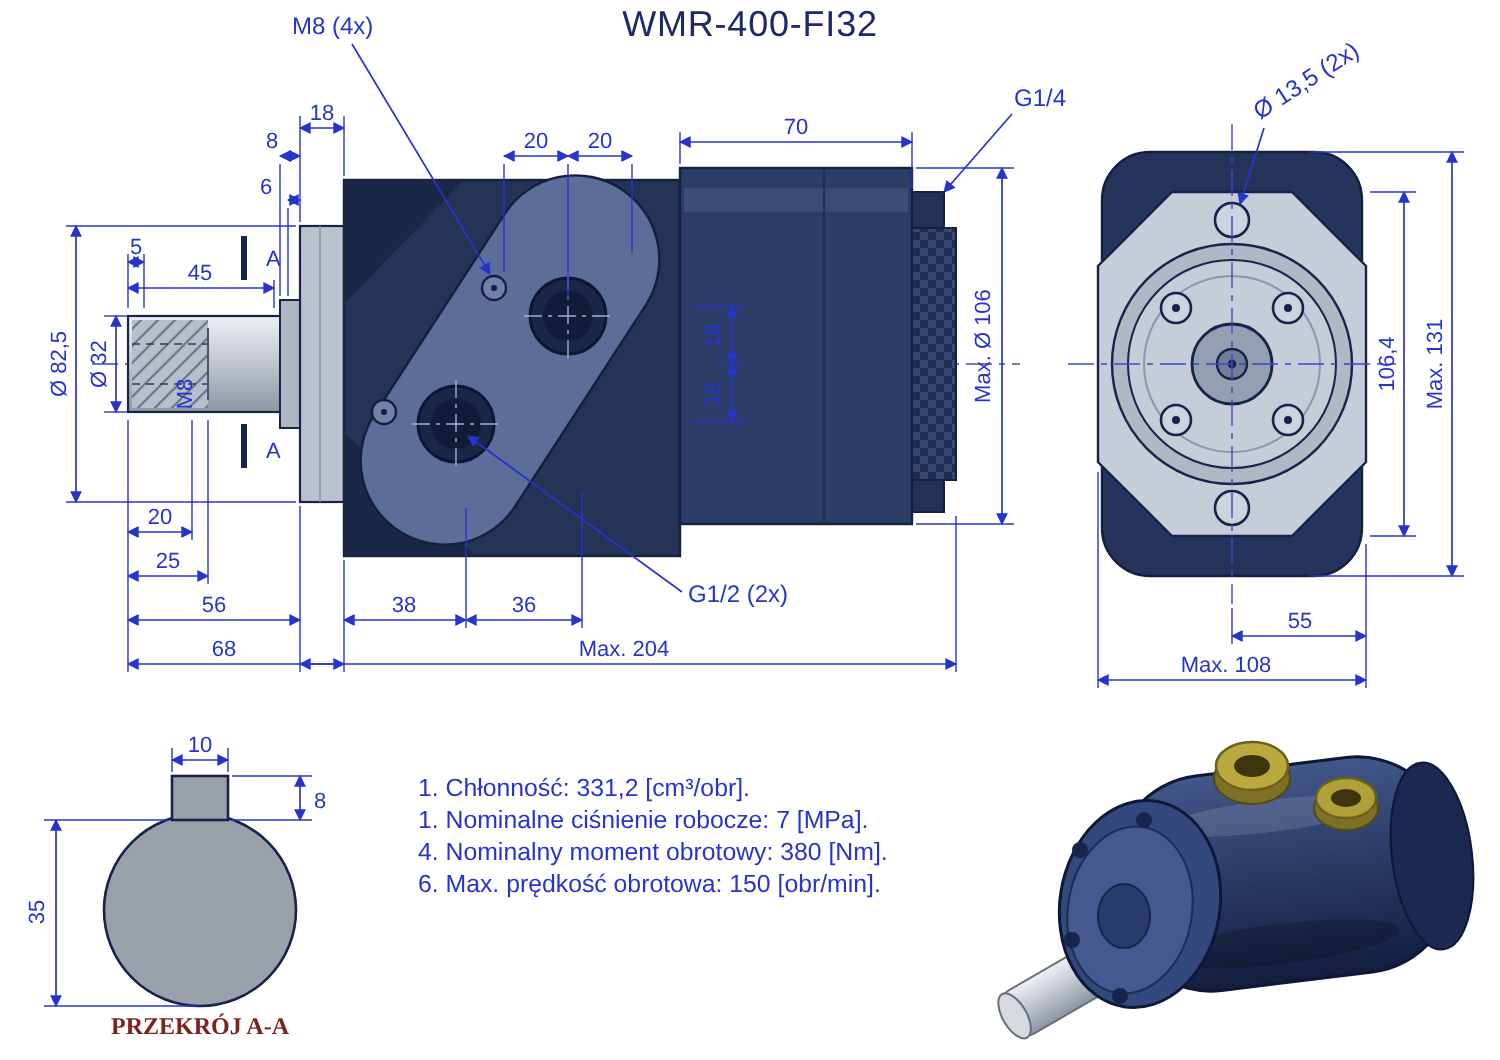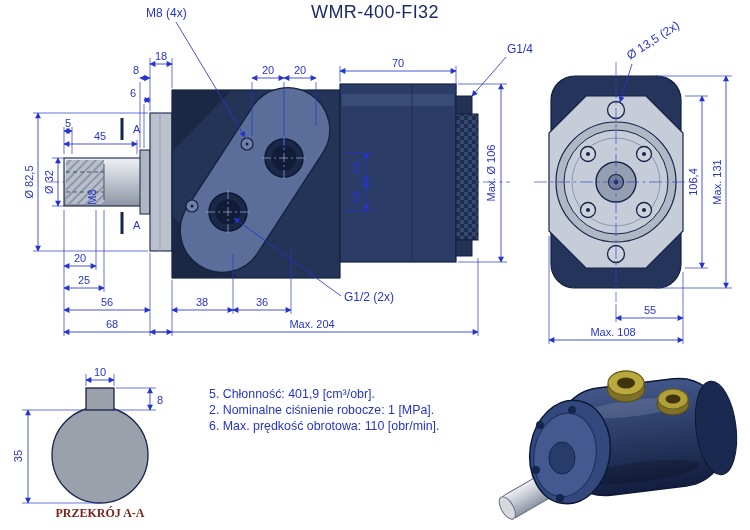--- a/index.html
+++ b/index.html
@@ -279,18 +279,19 @@
         <ellipse cx="562" cy="458" rx="13" ry="16" fill="#283c6b" stroke="#16254c"></ellipse>
         <circle cx="572" cy="410" r="4" fill="#16254c"></circle>
         <circle cx="540" cy="425" r="4" fill="#16254c"></circle>
         <circle cx="536" cy="470" r="4" fill="#16254c"></circle>
         <circle cx="560" cy="498" r="4" fill="#16254c"></circle>
       </g>
     </g>
   </svg>
 
   <div class="specs">
-    <div>5. Chłonność: 401,9 [cm³/obr].</div>
-    <div>2. Nominalne ciśnienie robocze: 1 [MPa].</div>
-    <div>6. Max. prędkość obrotowa: 110 [obr/min].</div>
+    <div>1. Chłonność: 331,2 [cm³/obr].</div>
+    <div>1. Nominalne ciśnienie robocze: 7 [MPa].</div>
+    <div>4. Nominalny moment obrotowy: 380 [Nm].</div>
+    <div>6. Max. prędkość obrotowa: 150 [obr/min].</div>
   </div>
 
 </div>
 
 </body></html>

